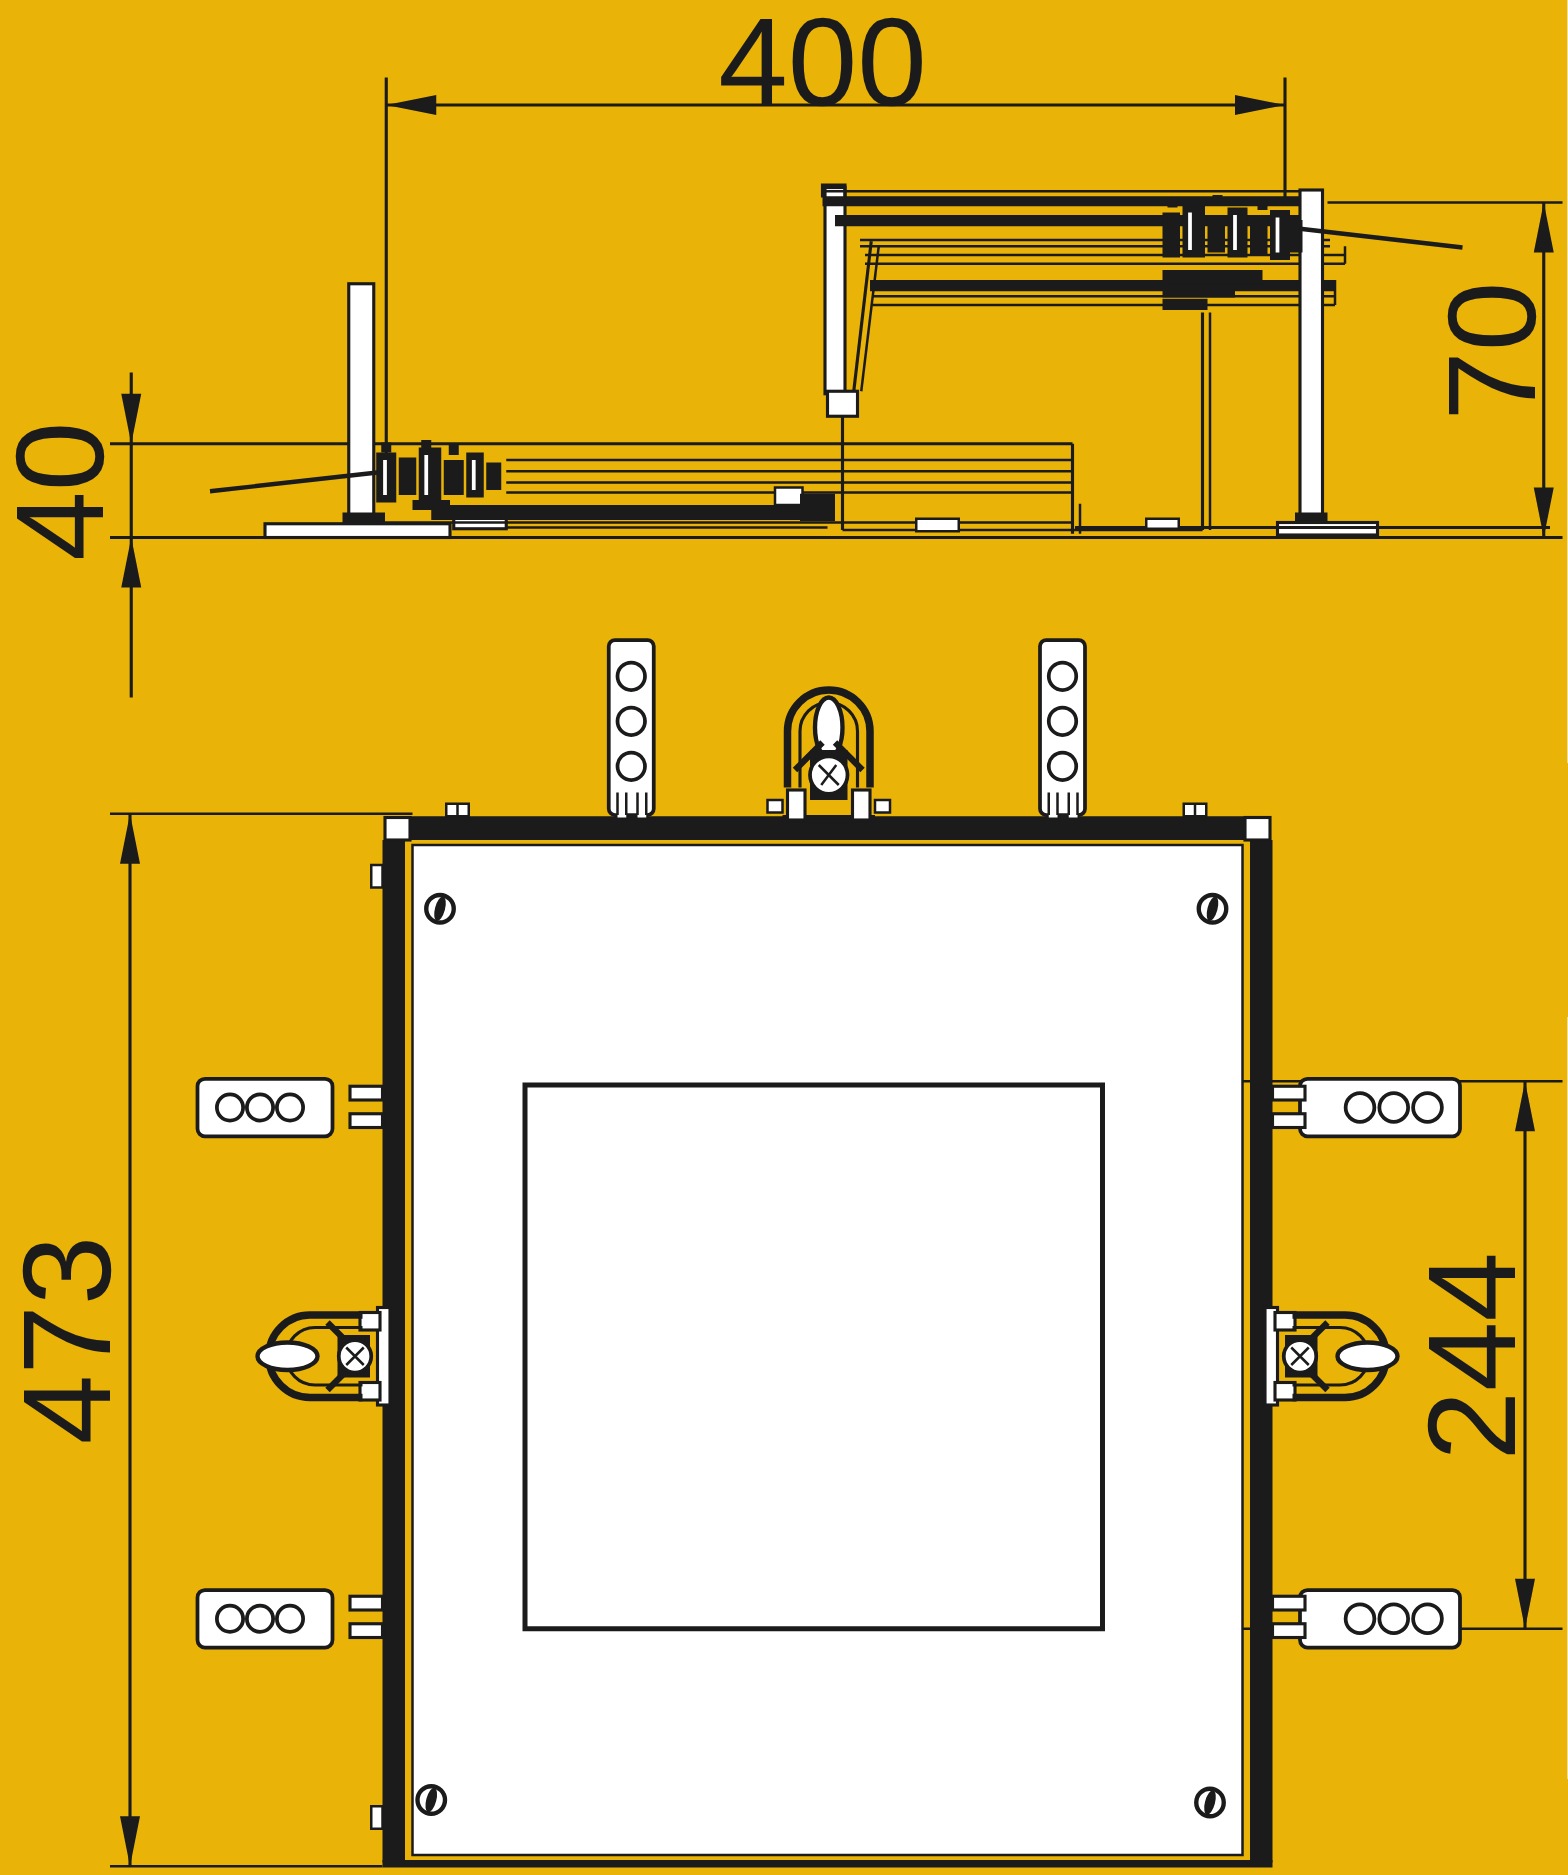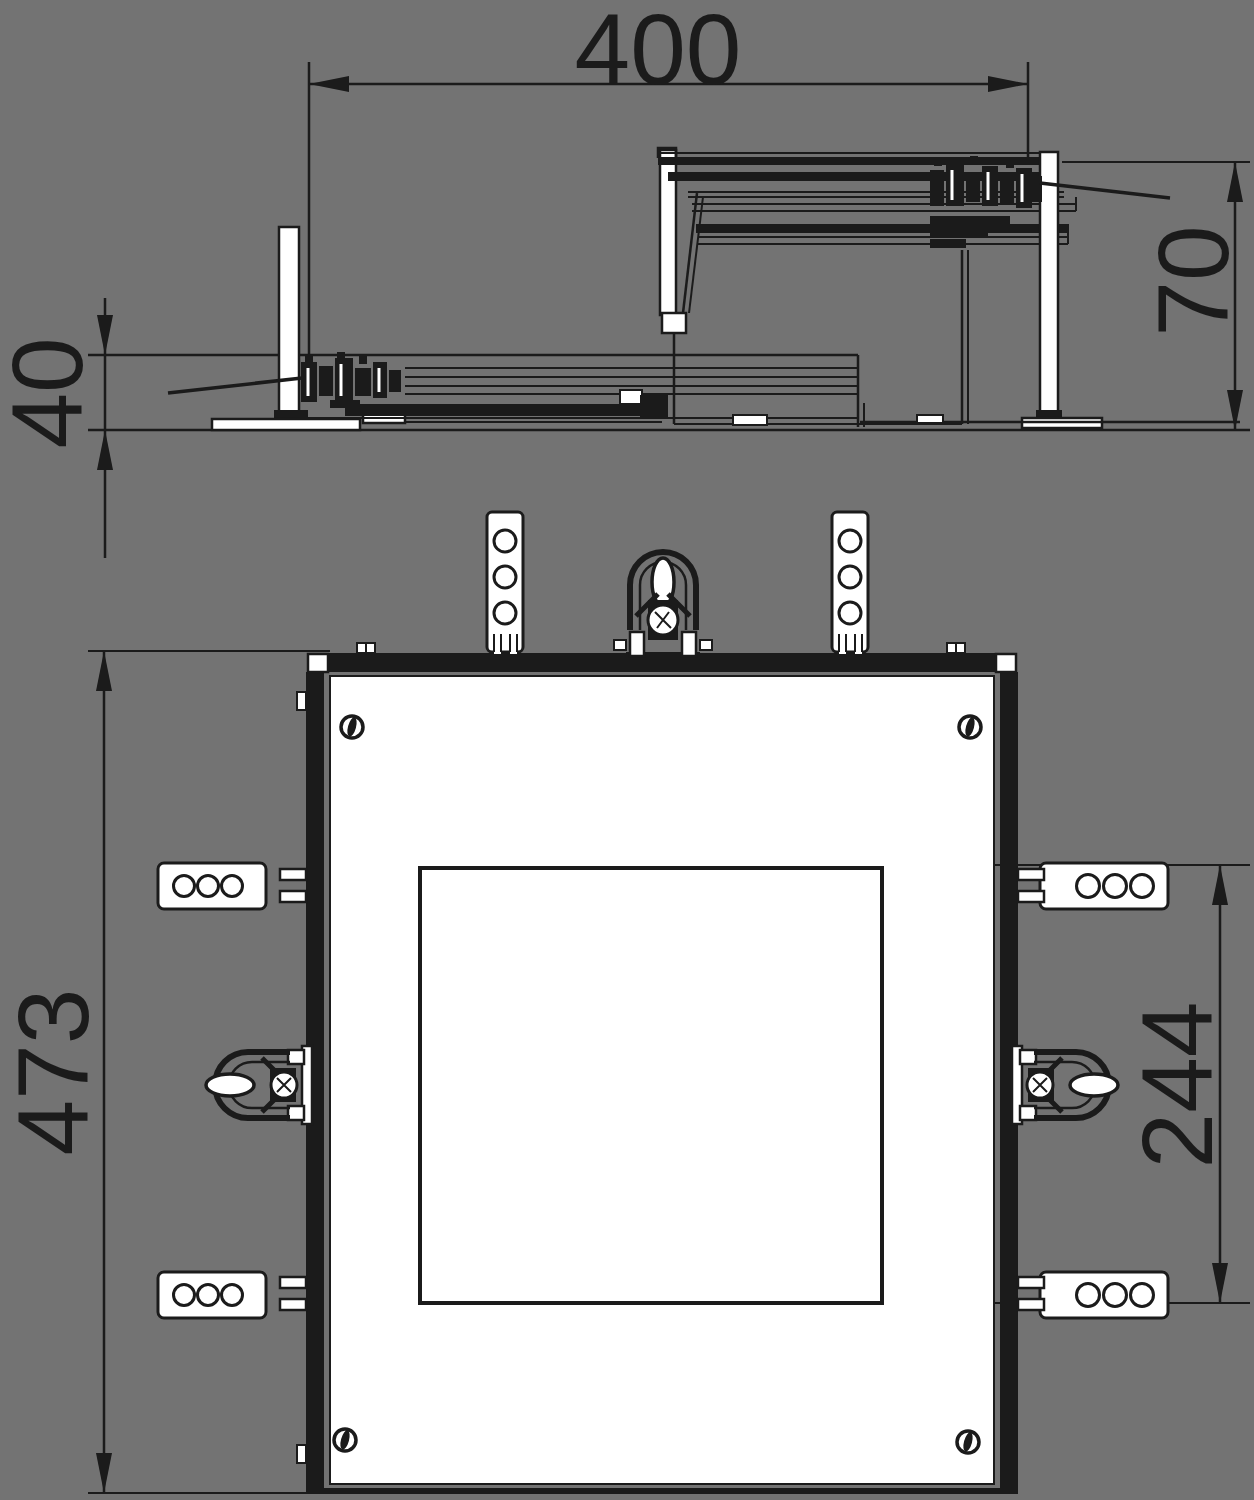--- a/index.html
+++ b/index.html
@@ -1,16 +1,16 @@
 <!DOCTYPE html>
 <html><head>
 <meta charset="utf-8">
 <style>
   html,body{margin:0;padding:0;background:#ffffff;}
-  .stage{position:relative;width:1254px;height:1500px;background:#737373;overflow:hidden;
+  .stage{position:relative;width:1254px;height:1500px;background:#eab308;overflow:hidden;
          font-family:"Liberation Sans", sans-serif;}
   svg{position:absolute;left:0;top:0;}
   svg text{font-family:"Liberation Sans", sans-serif;font-size:100px;fill:#1b1b1b;}
   .ln{stroke:#1b1b1b;fill:none;stroke-width:2;}
   .ln25{stroke:#1b1b1b;fill:none;stroke-width:2.5;}
   .ln35{stroke:#1b1b1b;fill:none;stroke-width:3.5;}
   .ln5{stroke:#1b1b1b;fill:none;stroke-width:5;}
   .ln6{stroke:#1b1b1b;fill:none;stroke-width:6;}
   .fill{fill:#1b1b1b;stroke:none;}
   .wfill{fill:#ffffff;stroke:#1b1b1b;}

